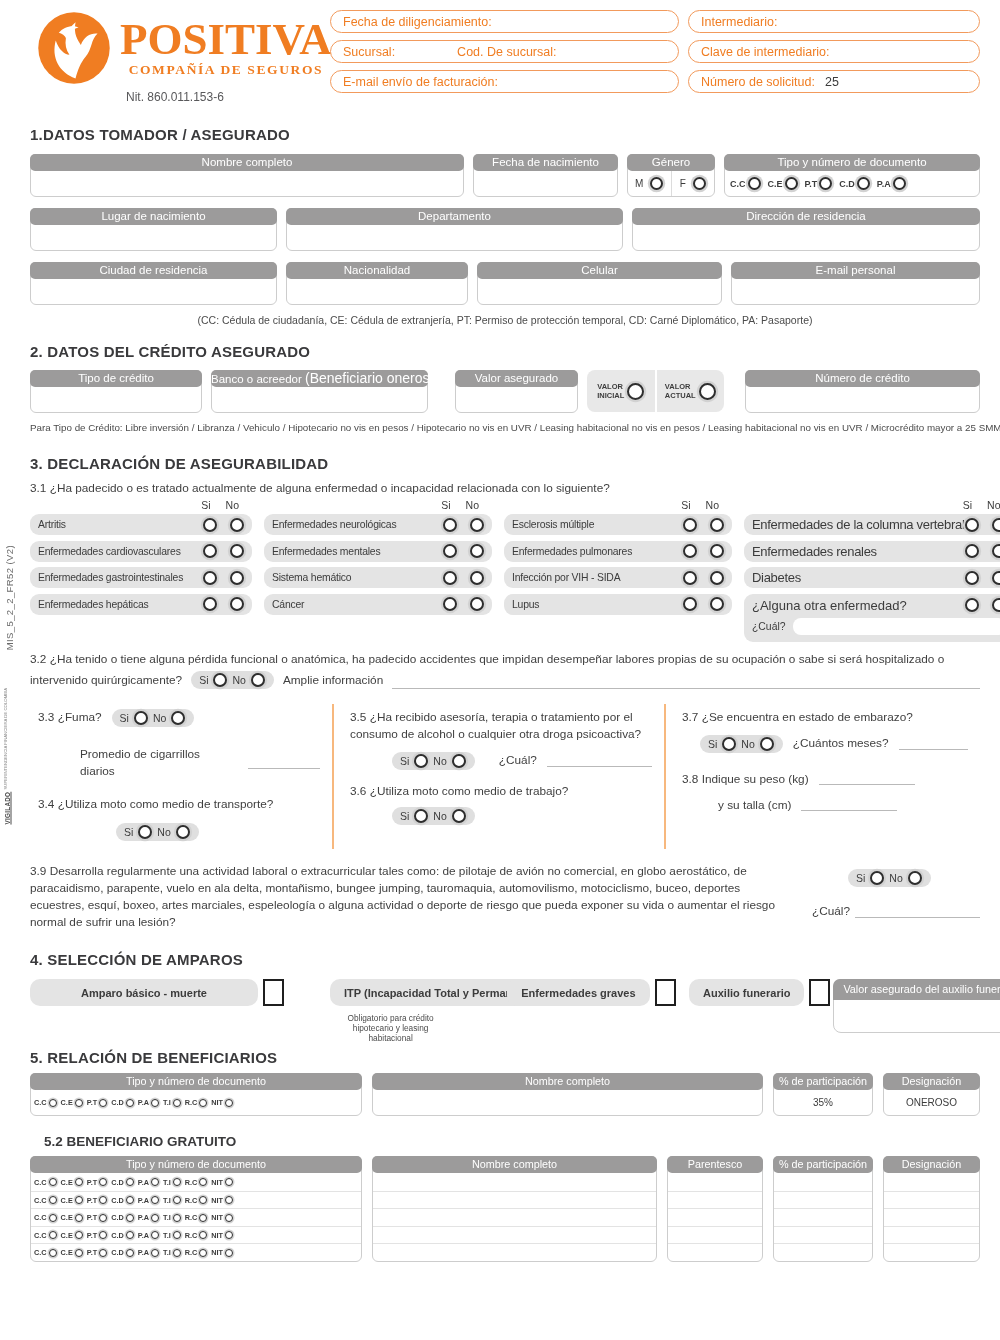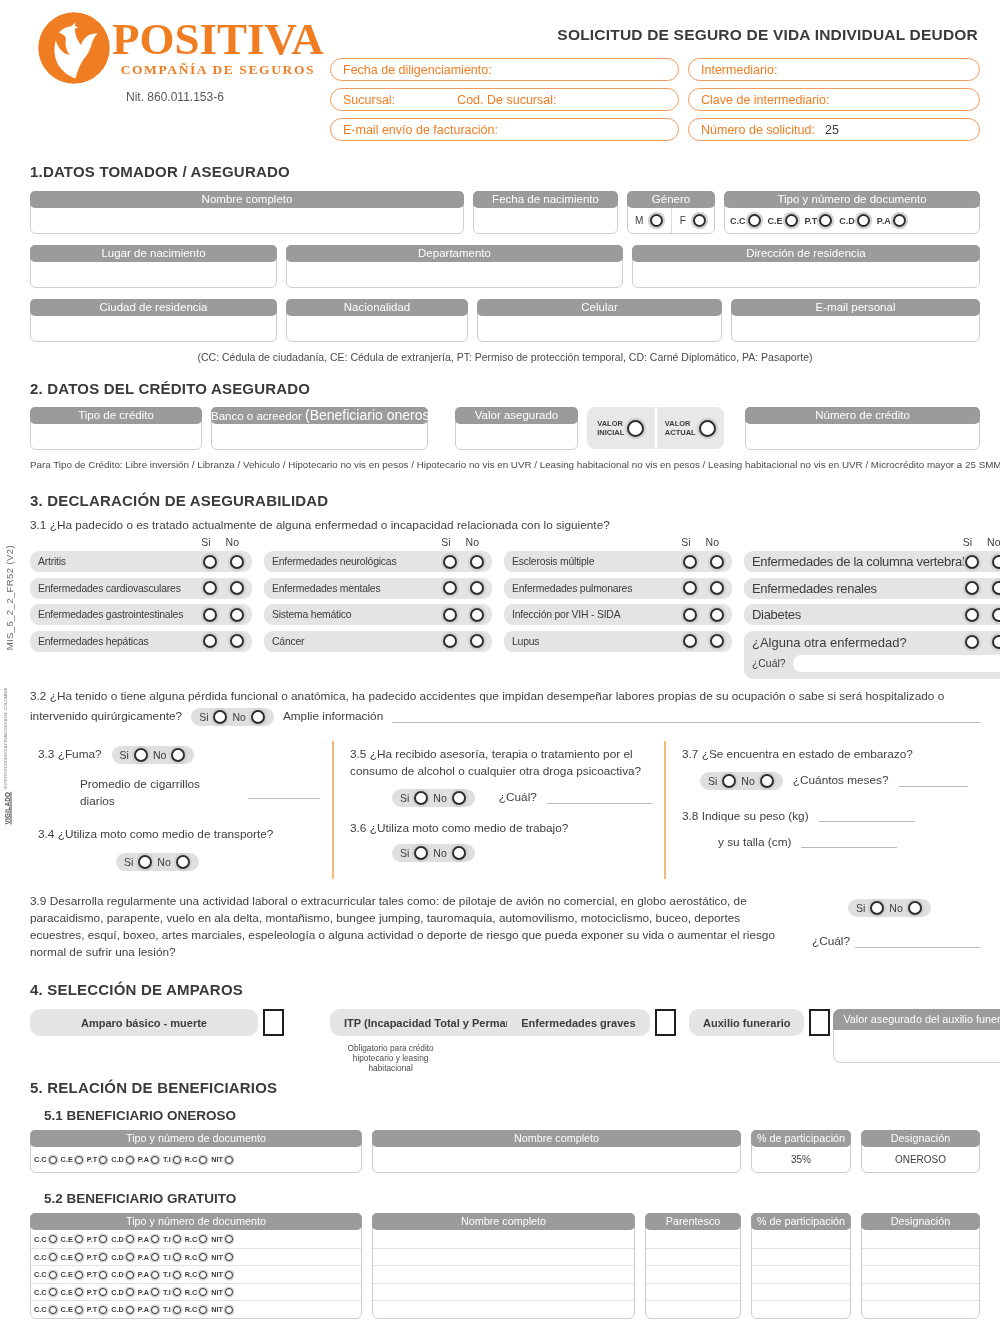--- a/index.html
+++ b/index.html
@@ -2,21 +2,21 @@
 <html><head>
 <meta charset="utf-8">
 <style>
   * { box-sizing: border-box; margin: 0; padding: 0; }
   html,body { width:1000px; height:1340px; background:#fff; font-family:"Liberation Sans",sans-serif; color:#4B4B4B; overflow:hidden; position:relative; }
   .page { padding:10px 20px 0 30px; position:relative; }
 
   
   .top { display:flex; }
   .logo { width:300px; flex:none; }
-  .logo-row { display:flex; align-items:flex-start; gap:0; padding-left:6px; }
+  .logo-row { display:flex; align-items:flex-start; gap:8px; padding-left:6px; }
   .logo-mark { width:76px; height:76px; flex:none; }
   .brand { font-family:"Liberation Serif",serif; font-weight:700; font-size:45px; color:#F07D22; line-height:0.95; margin-top:8px; }
   .tagline { font-family:"Liberation Serif",serif; font-size:13.5px; font-weight:700; color:#F07D22; letter-spacing:1.6px; margin-top:1px; text-align:center; }
   .nit { color:#58585A; font-size:12px; margin:4px 0 0 96px; }
   .head-right { flex:1; display:flex; flex-direction:column; }
   .doc-title { font-size:15.5px; font-weight:700; color:#3A3A3C; text-align:right; margin:16px 2px 14px 0; letter-spacing:0.2px; }
   .pill-grid { display:grid; grid-template-columns:1fr 292px; column-gap:9px; row-gap:7px; }
   .opill { border:1.5px solid #F29A5C; border-radius:13px; height:23px; display:flex; align-items:center; padding:0 12px; background:#fff; }
   .olbl { color:#F07D22; font-size:12.5px; white-space:nowrap; }
   .olbl.second { margin-left:62px; }
@@ -74,21 +74,21 @@
   .dz .t { flex:1; font-size:10.4px; color:#3C3C3C; letter-spacing:-0.2px; white-space:nowrap; }
   .dcol4 .dz .t { font-size:13px; letter-spacing:-0.3px; }
   .rads { display:flex; gap:13px; flex:none; }
   .other { background:#E4E4E4; border-radius:9px; padding:1px 8px 7px; }
   .orow1 { display:flex; align-items:center; min-height:21px; }
   .orow1 .t { flex:1; font-size:13px; color:#3C3C3C; }
   .orow2 { display:flex; align-items:center; gap:7px; margin-top:2px; }
   .orow2 .cl { font-size:10.4px; color:#3C3C3C; }
   .winp { flex:1; height:17px; background:#fff; border-radius:8px; }
   .q32 { margin-top:9px; }
-  .q32line { display:flex; align-items:center; gap:9px; margin-top:3px; }
+  .q32line { display:flex; align-items:flex-end; gap:9px; margin-top:3px; }
   .tcols { display:grid; grid-template-columns:302px 332px 1fr; margin-top:15px; }
   .tcol { padding:5px 12px 8px 8px; }
   .tcol + .tcol { border-left:2.5px solid #F7B87E; padding-left:16px; }
   .qrow { display:flex; align-items:center; gap:10px; }
   .cen { margin-left:78px; }
   .ind { margin-left:42px; }
   .q39wrap { display:flex; margin-top:14px; gap:16px; }
   .q39text { flex:1; }
   .q39right { width:168px; flex:none; padding-top:5px; }
   .q39right .cualrow { display:flex; align-items:center; gap:5px; margin-top:16px; }
@@ -100,21 +100,21 @@
   .ampgroup { display:flex; align-items:flex-start; }
   .ampnote { font-size:8.3px; color:#4B4B4B; margin-top:7px; text-align:center; }
   .auxbox { flex:1; border:1px solid #CDCDCD; border-radius:8px; margin-left:3px; }
   .auxbox .bar { text-align:left; padding:0 10px; font-size:10.8px; height:21px; line-height:21px; border-radius:7px 7px 0 0; }
   .auxinp { height:32px; }
 
   
   .s5 { margin-top:6px; }
   .btable { border:1px solid #CDCDCD; border-radius:6px; background:#fff; }
   .trow { display:flex; gap:10px; margin-top:7px; }
-  .w-doc { width:332px; flex:none; } .w-nom { flex:1; } .w-par { width:96px; flex:none; } .w-pct { width:100px; flex:none; } .w-des { width:119px; flex:none; }
+  .w-doc { width:332px; flex:none; } .w-nom { flex:1; } .w-par { width:96px; flex:none; } .w-pct { width:100px; flex:none; } .w-des { width:97px; flex:none; }
   .w-nom51 { flex:1; }
   .brow { min-height:25px; display:flex; align-items:center; padding:0 3px; }
   .brow52 { height:17.5px; display:flex; align-items:center; padding:0 3px; }
   .brow52 + .brow52 { border-top:1px solid #E3E3E3; }
   .docmini { display:flex; align-items:center; gap:4px; }
   .docmini .doclbl { font-size:7.3px; }
   .cellv { width:100%; text-align:center; font-size:10px; color:#3C3C3C; }
   .bar.sm { font-size:10.8px; }
 
   
@@ -137,21 +137,20 @@
           <path d="M30 30 C 36 22 48 19 56 23 C 47 25 42 31 40 38 C 38 33 34 31 30 30 Z" fill="#FFFFFF"></path>
         </svg>
         <div class="logo-text">
           <div class="brand">POSITIVA</div>
           <div class="tagline">COMPAÑÍA DE SEGUROS</div>
         </div>
       </div>
       <div class="nit">Nit. 860.011.153-6</div>
     </div>
     <div class="head-right">
-      <h1 class="doc-title">SOLICITUD DE SEGURO DE VIDA INDIVIDUAL DEUDOR</h1>
       <div class="pill-grid">
         <div class="opill">
             <span class="olbl">Fecha de diligenciamiento:</span>
           </div>
         <div class="opill">
             <span class="olbl">Intermediario:</span>
           </div>
         <div class="opill">
             <span class="olbl">Sucursal:</span>
             <span class="olbl second">Cod. De sucursal:</span>
@@ -482,21 +481,21 @@
       <div class="tcol">
         <div class="qrow">
             <span class="q">3.3 ¿Fuma?</span>
           <span class="sino">
               <span class="snl">Si</span>
               <span class="rad"></span>
               <span class="snl">No</span>
               <span class="rad"></span>
             </span>
         </div>
-        <div class="qrow ind" style="margin-top:12px;gap:44px;">
+        <div class="qrow ind" style="margin-top:19px;gap:44px;">
             <span class="q">Promedio de cigarrillos diarios</span>
             <span class="blank" style="width:92px"></span>
           </div>
         <div class="q" style="margin-top:16px;">3.4 ¿Utiliza moto como medio de transporte?</div>
         <div class="qrow cen" style="margin-top:10px;">
           <span class="sino">
               <span class="snl">Si</span>
               <span class="rad"></span>
               <span class="snl">No</span>
               <span class="rad"></span>
@@ -589,21 +588,20 @@
         <div class="auxbox">
           <div class="bar">Valor asegurado del auxilio funerario:</div>
           <div class="auxinp"></div>
         </div>
       </div>
     </div>
   </section>
 
   <section class="s5">
     <h2 class="sec">5. RELACIÓN DE BENEFICIARIOS</h2>
-    <h3 class="sub" style="margin-top:12px;">5.1 BENEFICIARIO ONEROSO</h3>
     <div class="trow">
       <div class="btable w-doc">
         <div class="bar sm">Tipo y número de documento</div>
         <div class="brow docmini">
 
             <span class="doc">
               <span class="doclbl" style="font-size:7.3px;">C.C</span>
               <span class="rad xs"></span>
             </span>
 

